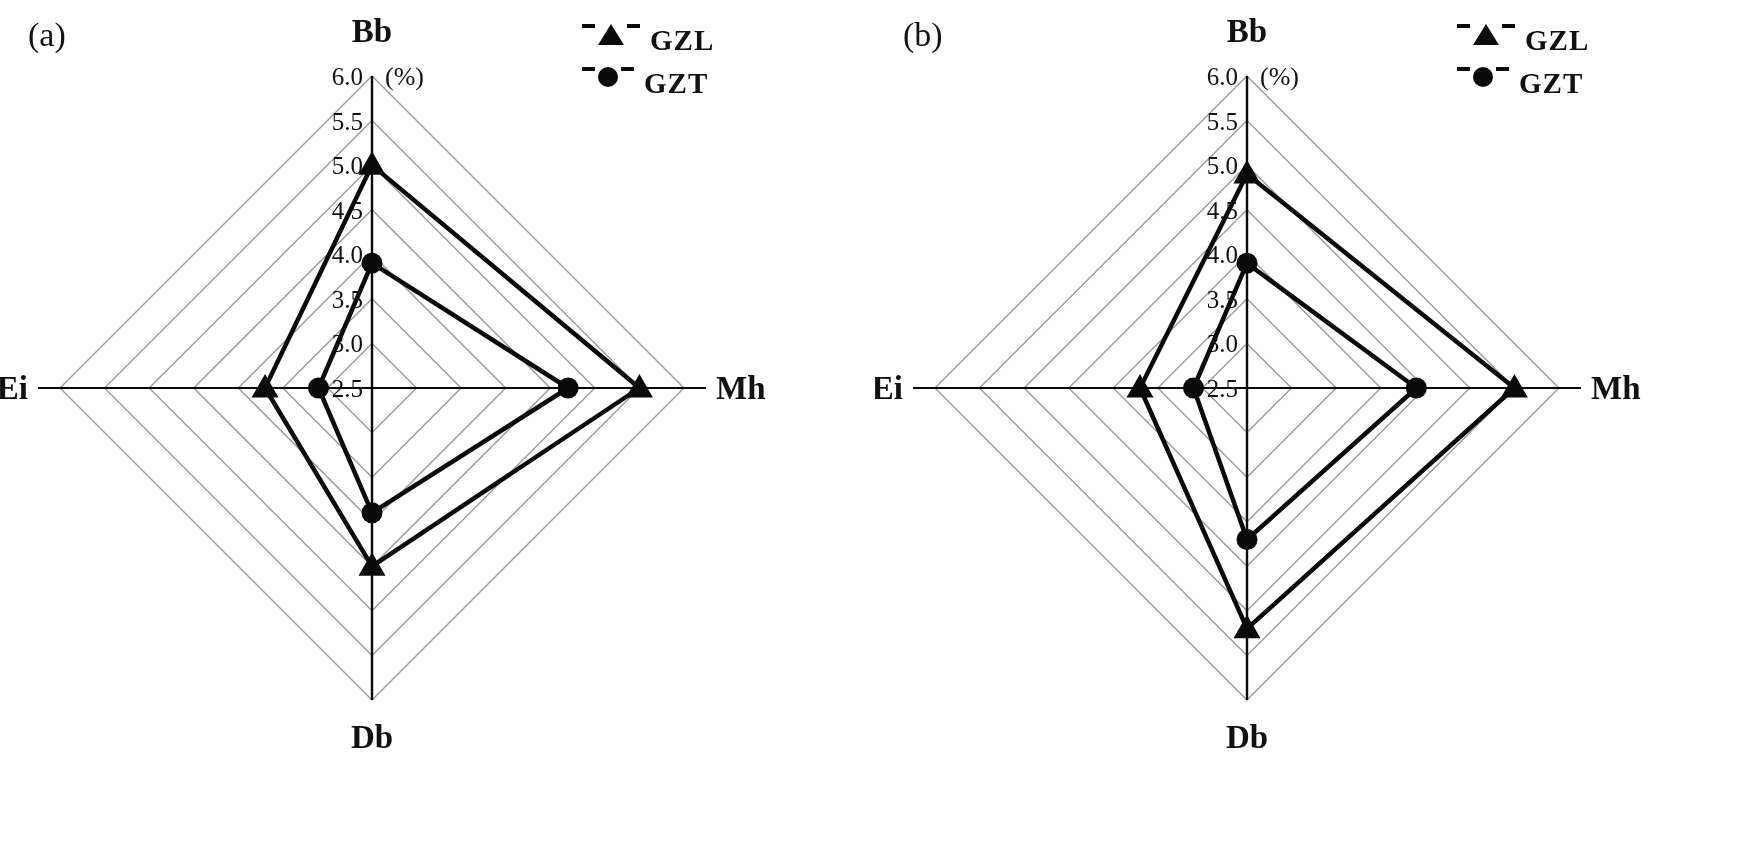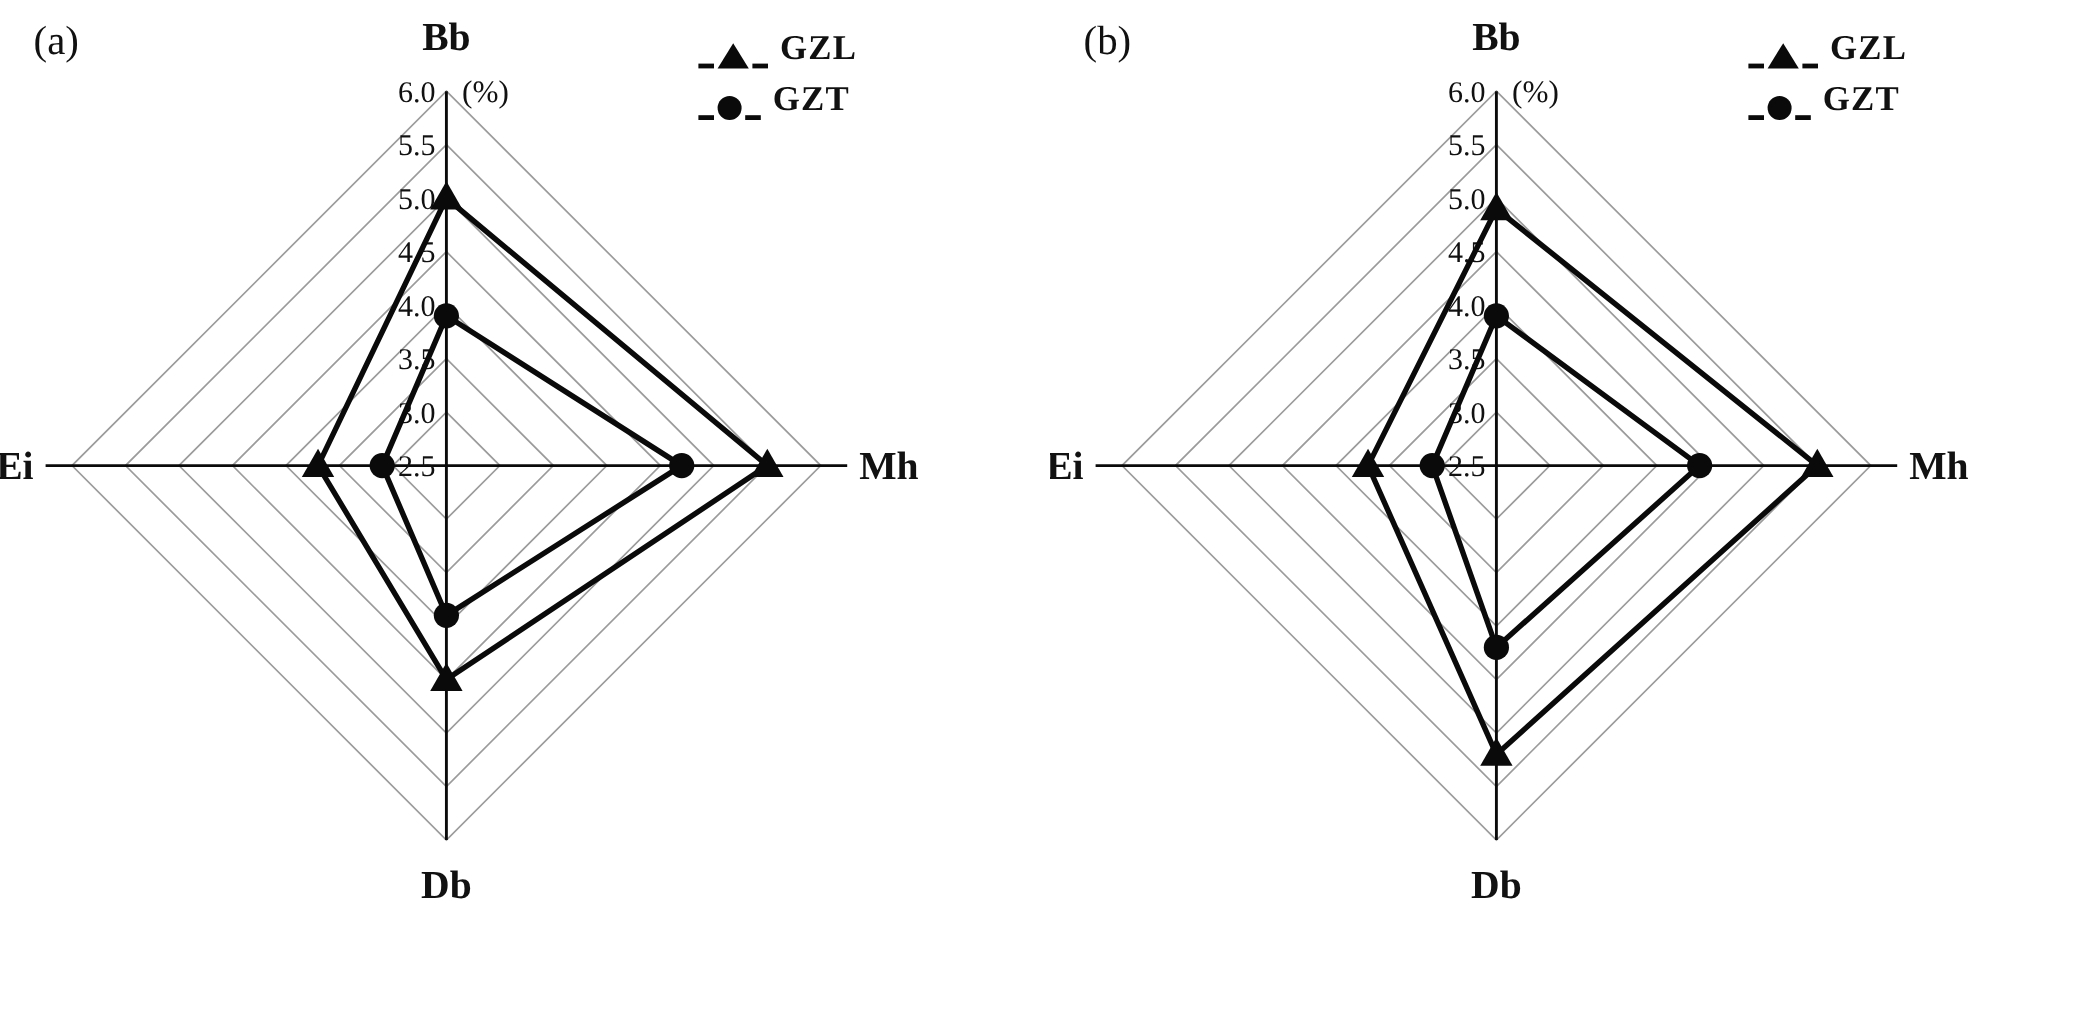--- a/index.html
+++ b/index.html
@@ -15,21 +15,21 @@
   .panel { position: relative; width: 875px; height: 853px; }
   .panel-label {
     position: absolute; left: 28px; top: 16px;
     font-size: 34px;
   }
   svg.radar { position: absolute; left: 0; top: 0; width: 875px; height: 853px; }
   .legend {
     position: absolute; left: 582px; top: 24px;
     display: flex; flex-direction: column; gap: 10px;
   }
-  .legend-item { display: flex; align-items: flex-end; }
+  .legend-item { display: flex; align-items: flex-start; }
   .dash { width: 13px; height: 4px; background: #0a0a0a; }
   .legend-glyph { margin: 0 3px; }
   .glyph-triangle {
     width: 0; height: 0;
     border-left: 13px solid transparent;
     border-right: 13px solid transparent;
     border-bottom: 21px solid #0a0a0a;
   }
   .glyph-circle { width: 20px; height: 20px; border-radius: 50%; background: #0a0a0a; }
   .legend-text { margin-left: 10px; font-size: 29px; font-weight: bold; letter-spacing: 1px; }

